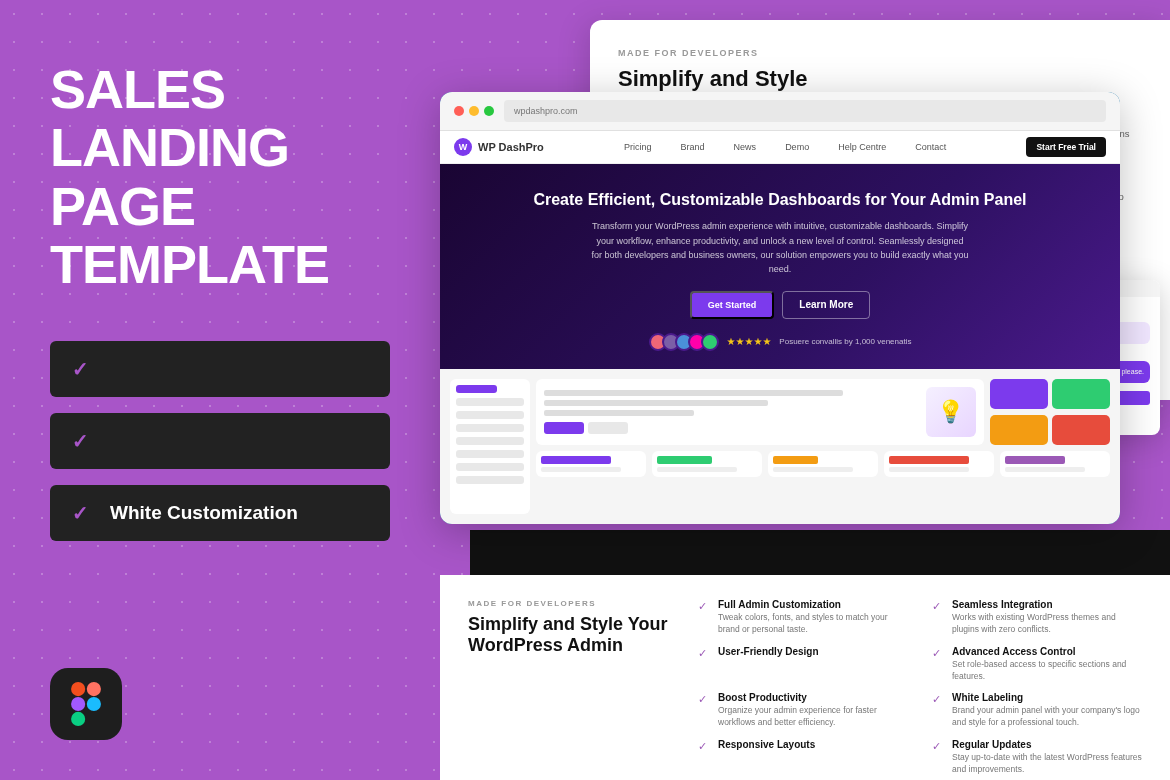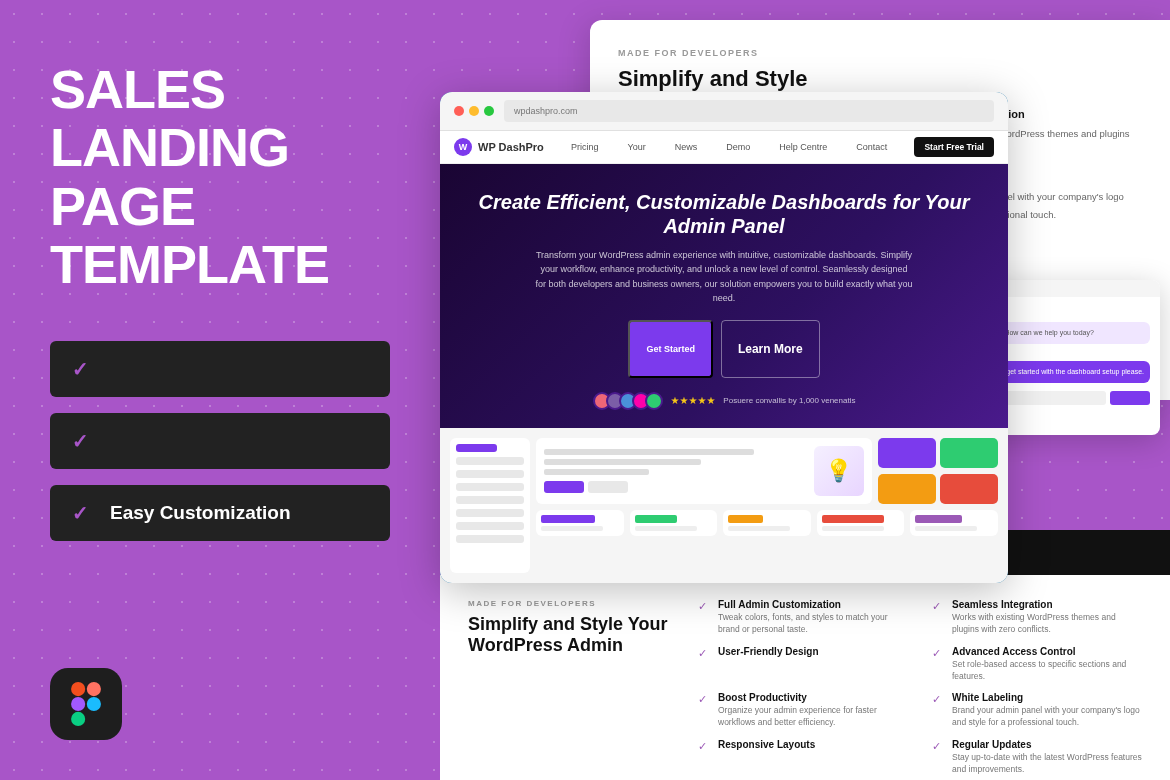--- a/index.html
+++ b/index.html
@@ -192,21 +192,21 @@
       color: #aaa;
       font-size: 11px;
       line-height: 1.6;
     }
 
     
     .browser-main {
       position: absolute;
       top: 72px;
       left: 0;
-      width: 568px;
+      width: 680px;
       background: #0369a1;
       border-radius: 12px;
       overflow: hidden;
       box-shadow: 0 8px 40px rgba(0,0,0,0.25);
       z-index: 10;
     }
 
     .browser-nav {
       background: #f5f5f5;
       padding: 8px 14px;
@@ -290,25 +290,24 @@
     }
 
     .hero-section {
       background: linear-gradient(135deg, #1a0533 0%, #2d1060 60%, #4a1a8c 100%);
       padding: 26px 20px 18px;
       text-align: center;
     }
 
     .hero-title {
       color: #fff;
-      font-size: 20px;
+      font-size: 16px;
       font-weight: 800;
       line-height: 1.2;
       margin-bottom: 10px;
-      font-style: italic;
     }
 
     .hero-subtitle {
       color: rgba(255,255,255,0.75);
       font-size: 9px;
       line-height: 1.6;
       max-width: 380px;
       margin: 0 auto 14px;
     }
 
@@ -324,23 +323,23 @@
       color: #fff;
       font-size: 9px;
       font-weight: 700;
       padding: 7px 16px;
       border-radius: 4px;
     }
 
     .btn-learn {
       background: transparent;
       color: #fff;
-      font-size: 12px;
+      font-size: 10px;
       font-weight: 700;
-      padding: 21px 16px;
+      padding: 7px 16px;
       border-radius: 4px;
       border: 1px solid rgba(255,255,255,0.4);
     }
 
     .hero-social {
       display: flex;
       align-items: center;
       justify-content: center;
       gap: 8px;
       font-size: 8px;
@@ -631,21 +630,21 @@
 
   <div class="feature-list">
     <div class="feature-item">
       <span class="check-icon">✓</span>
     </div>
     <div class="feature-item">
       <span class="check-icon">✓</span>
     </div>
     <div class="feature-item">
       <span class="check-icon">✓</span>
-      <span>Easy Customization</span>
+      <span>White Customization</span>
     </div>
   </div>
 
   <div class="figma-logo">
     <svg class="figma-icon" viewBox="0 0 38 56" fill="none" xmlns="http://www.w3.org/2000/svg">
       <rect x="0" y="0" width="18" height="18" rx="9" fill="#F24E1E"></rect>
       <rect x="20" y="0" width="18" height="18" rx="9" fill="#FF7262"></rect>
       <rect x="0" y="19" width="18" height="18" rx="9" fill="#A259FF"></rect>
       <rect x="0" y="38" width="18" height="18" rx="9" fill="#0ACF83"></rect>
       <circle cx="29" cy="28" r="9" fill="#1ABCFE"></circle>
@@ -748,21 +747,21 @@
       </div>
     </div>
 
     <div class="browser-logo-bar">
       <div class="wp-logo">
         <div class="wp-circle">W</div>
         <span>WP DashPro</span>
       </div>
       <div class="nav-links">
         <span>Pricing</span>
-        <span>Your</span>
+        <span>Brand</span>
         <span>News</span>
         <span>Demo</span>
         <span>Help Centre</span>
         <span>Contact</span>
       </div>
       <div class="btn-trial">Start Free Trial</div>
     </div>
 
     <div class="hero-section">
       <h2 class="hero-title">Create Efficient, Customizable Dashboards for Your Admin Panel</h2>

